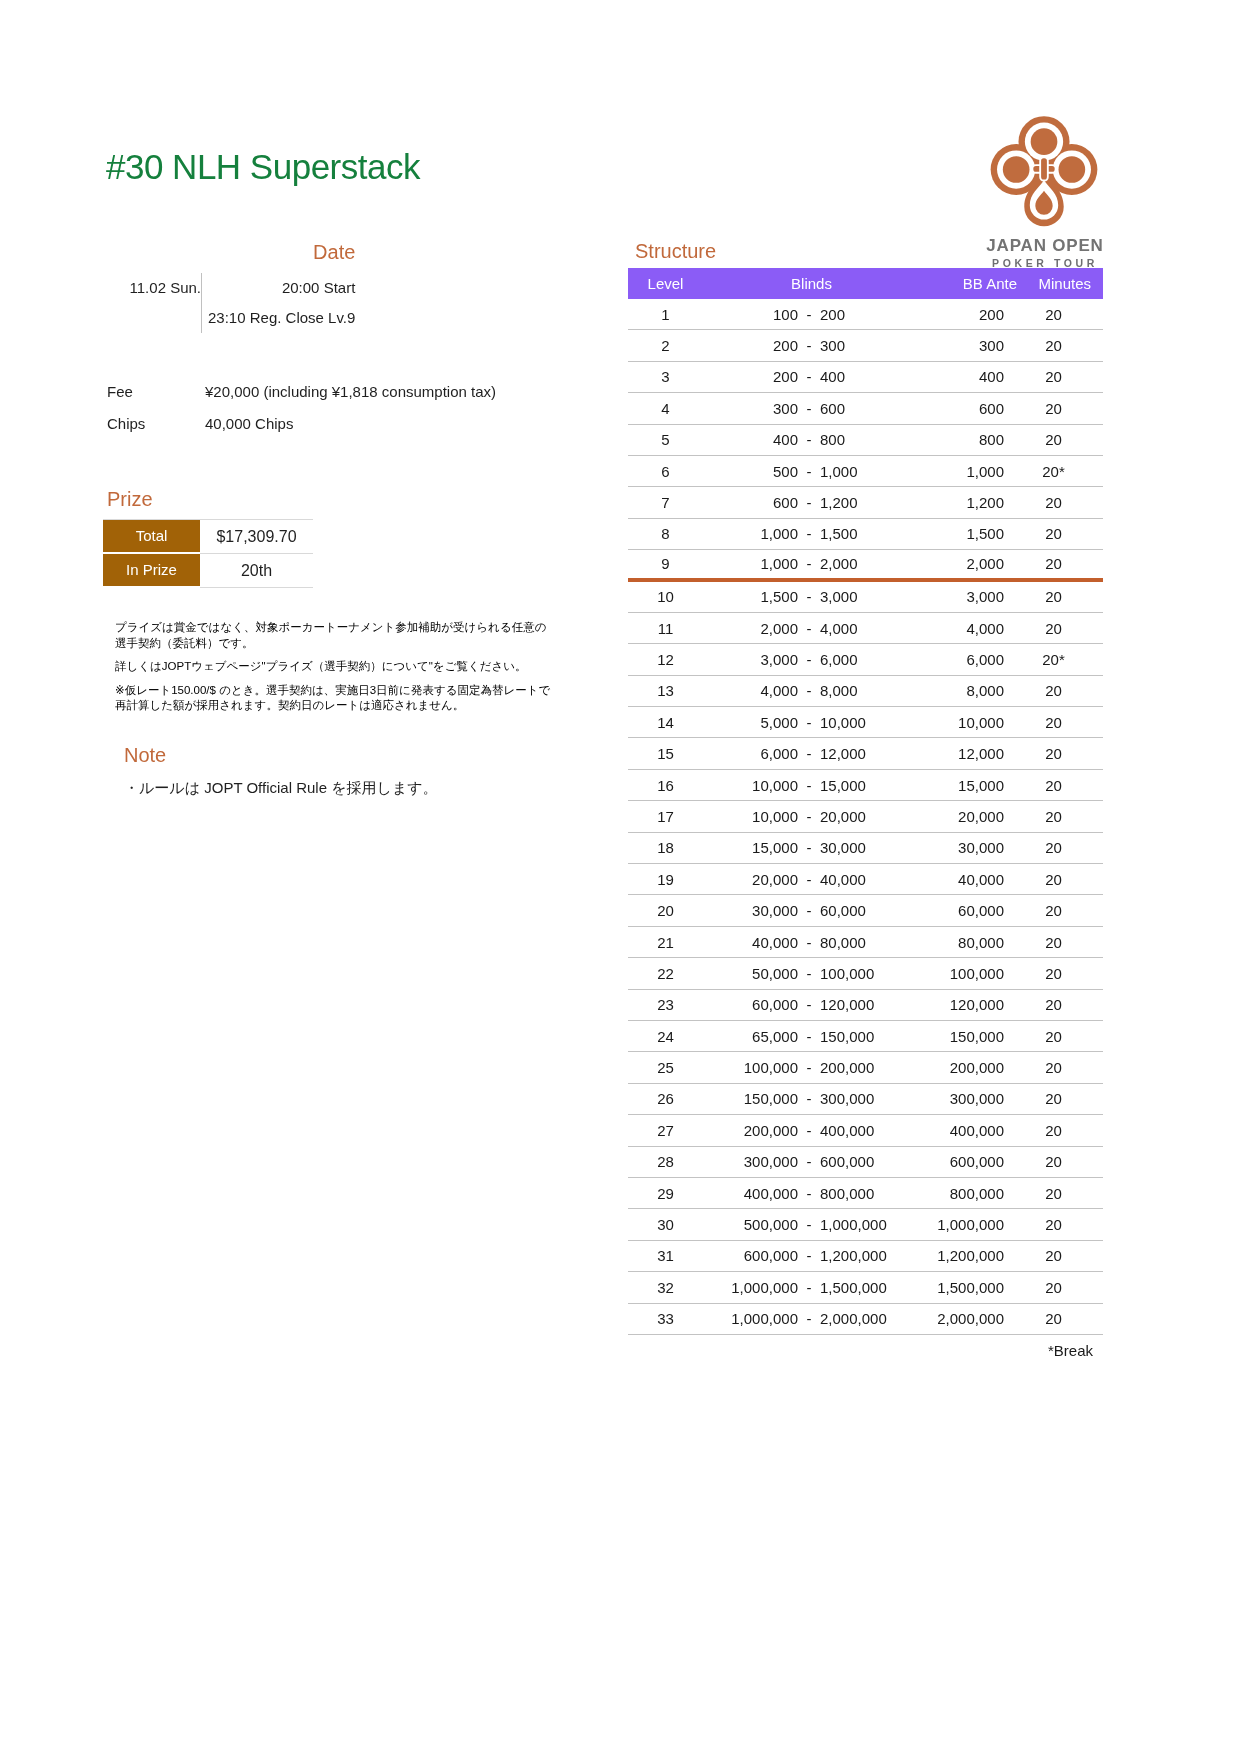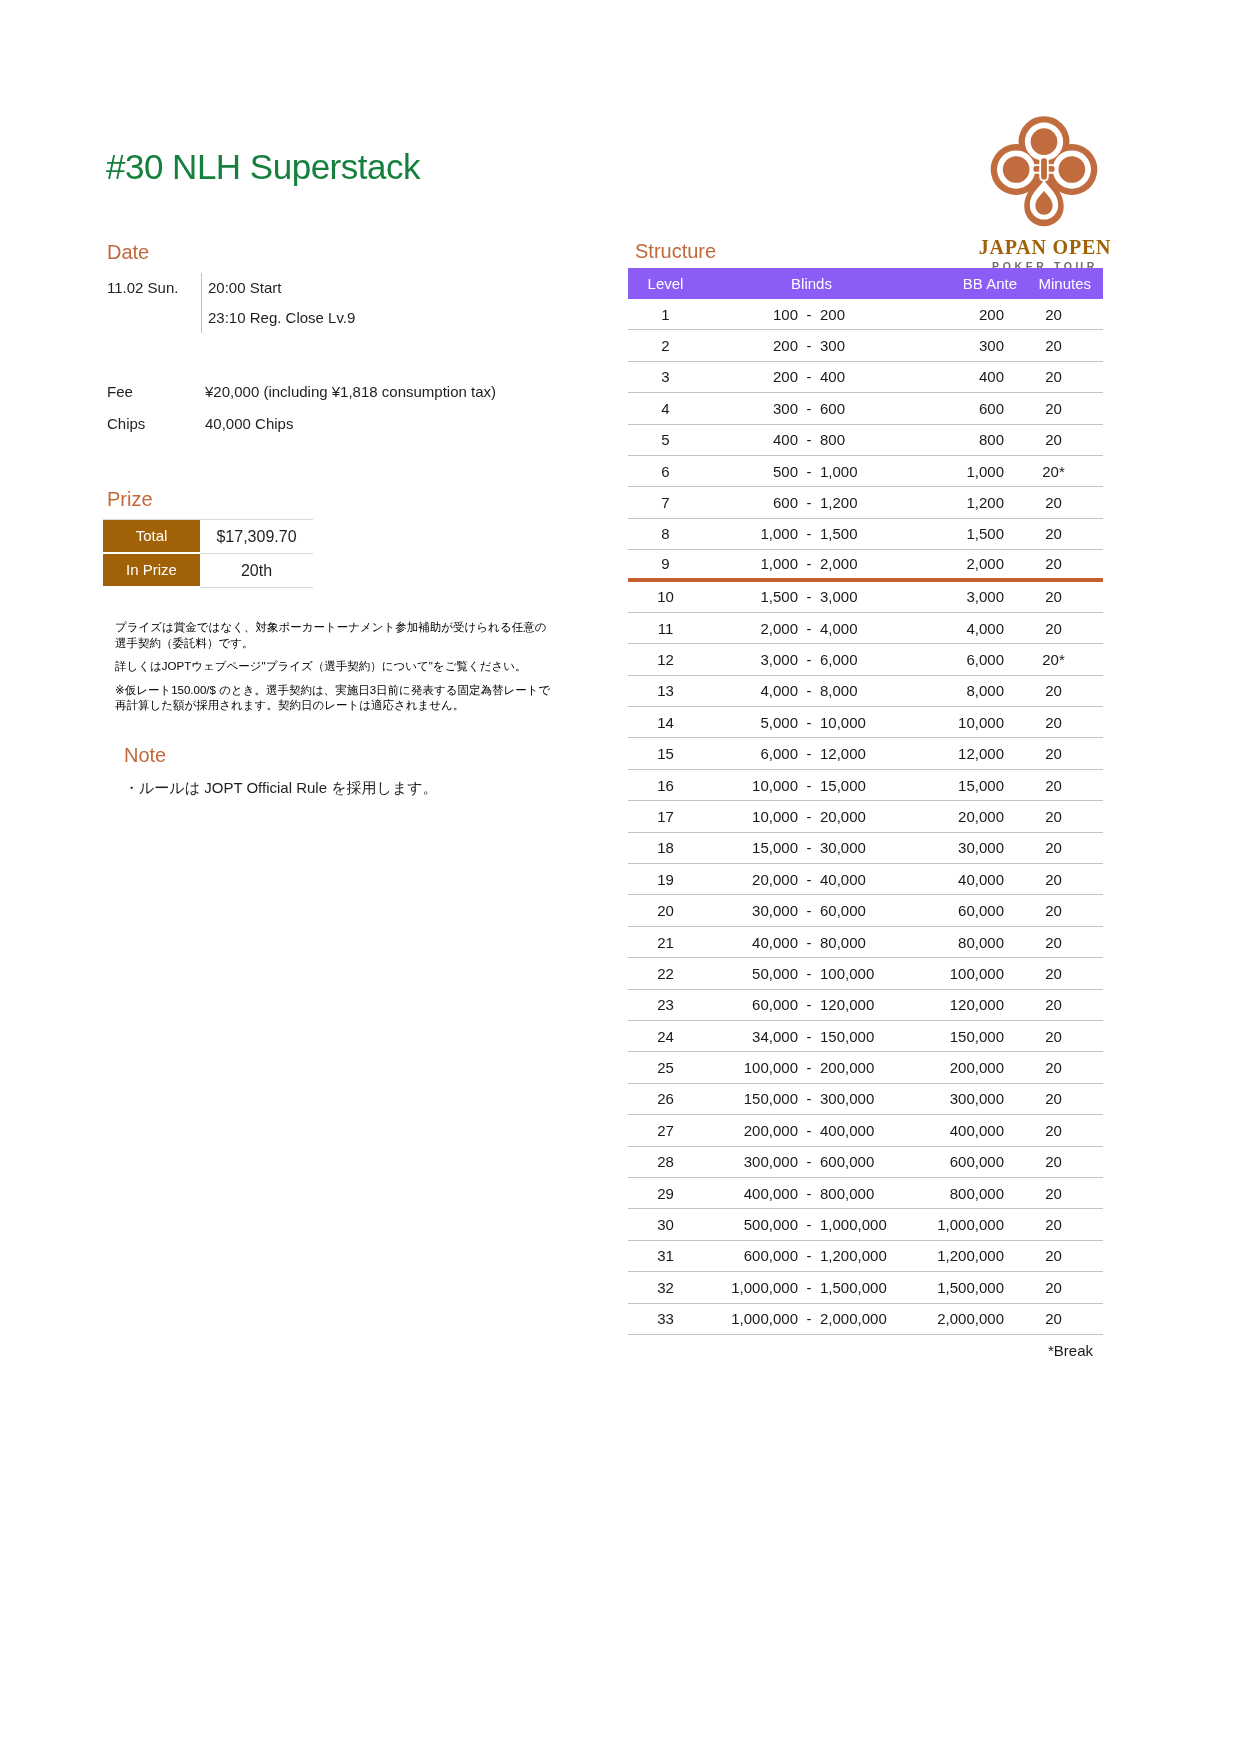--- a/index.html
+++ b/index.html
@@ -6,26 +6,26 @@
   html,body { background:#ffffff; }
   .page {
     position:relative; width:1240px; height:1755px; background:#ffffff;
     font-family:"Liberation Sans","DejaVu Sans",sans-serif; color:#1f1f1f; overflow:hidden;
   }
   .title { position:absolute; left:106px; top:147px; font-size:35px; font-weight:400; letter-spacing:-0.5px; color:#15803d; }
 
   
   .logo-svg { position:absolute; left:986px; top:112px; width:116px; height:122px; }
   .logo-text { position:absolute; left:966px; top:236px; width:158px; text-align:center; }
-  .logo-line1 { font-size:20px; font-weight:bold; color:#a16207; letter-spacing:0.8px;font-family:Liberation Serif, serif; }
+  .logo-line1 { font-size:17px; font-weight:bold; color:#737373; letter-spacing:0.8px; }
   .logo-line2 { font-size:10.5px; font-weight:bold; color:#6d6e71; letter-spacing:3.6px; margin-top:1px; }
 
   
   .heading { color:#c1693b; font-size:20px; font-weight:400; }
-  .date-section { position:absolute; left:107px; top:241px; }
+  .date-section { position:absolute; left:107px; top:241px;text-align:right; }
   .date-body { display:flex; margin-top:9px; }
   .date-cell-date { width:94px; font-size:15px; line-height:30px; }
   .date-cell-times { border-left:1px solid #c0c0c0; padding-left:6px; font-size:15px; }
   .date-cell-times div { line-height:30px; }
 
   .fee-section { position:absolute; left:107px; top:364px; }
   .fee-rows { margin-top:12px; font-size:15px; }
   .fee-row { display:flex; line-height:32px; }
   .fee-label { width:98px; }
 
@@ -341,21 +341,21 @@
         <div class="srow">
           <div class="c-level">23</div>
           <div class="c-sb">60,000</div>
           <div class="c-dash">-</div>
           <div class="c-bb">120,000</div>
           <div class="c-ante">120,000</div>
           <div class="c-minutes">20</div>
         </div>
         <div class="srow">
           <div class="c-level">24</div>
-          <div class="c-sb">34,000</div>
+          <div class="c-sb">65,000</div>
           <div class="c-dash">-</div>
           <div class="c-bb">150,000</div>
           <div class="c-ante">150,000</div>
           <div class="c-minutes">20</div>
         </div>
         <div class="srow">
           <div class="c-level">25</div>
           <div class="c-sb">100,000</div>
           <div class="c-dash">-</div>
           <div class="c-bb">200,000</div>

